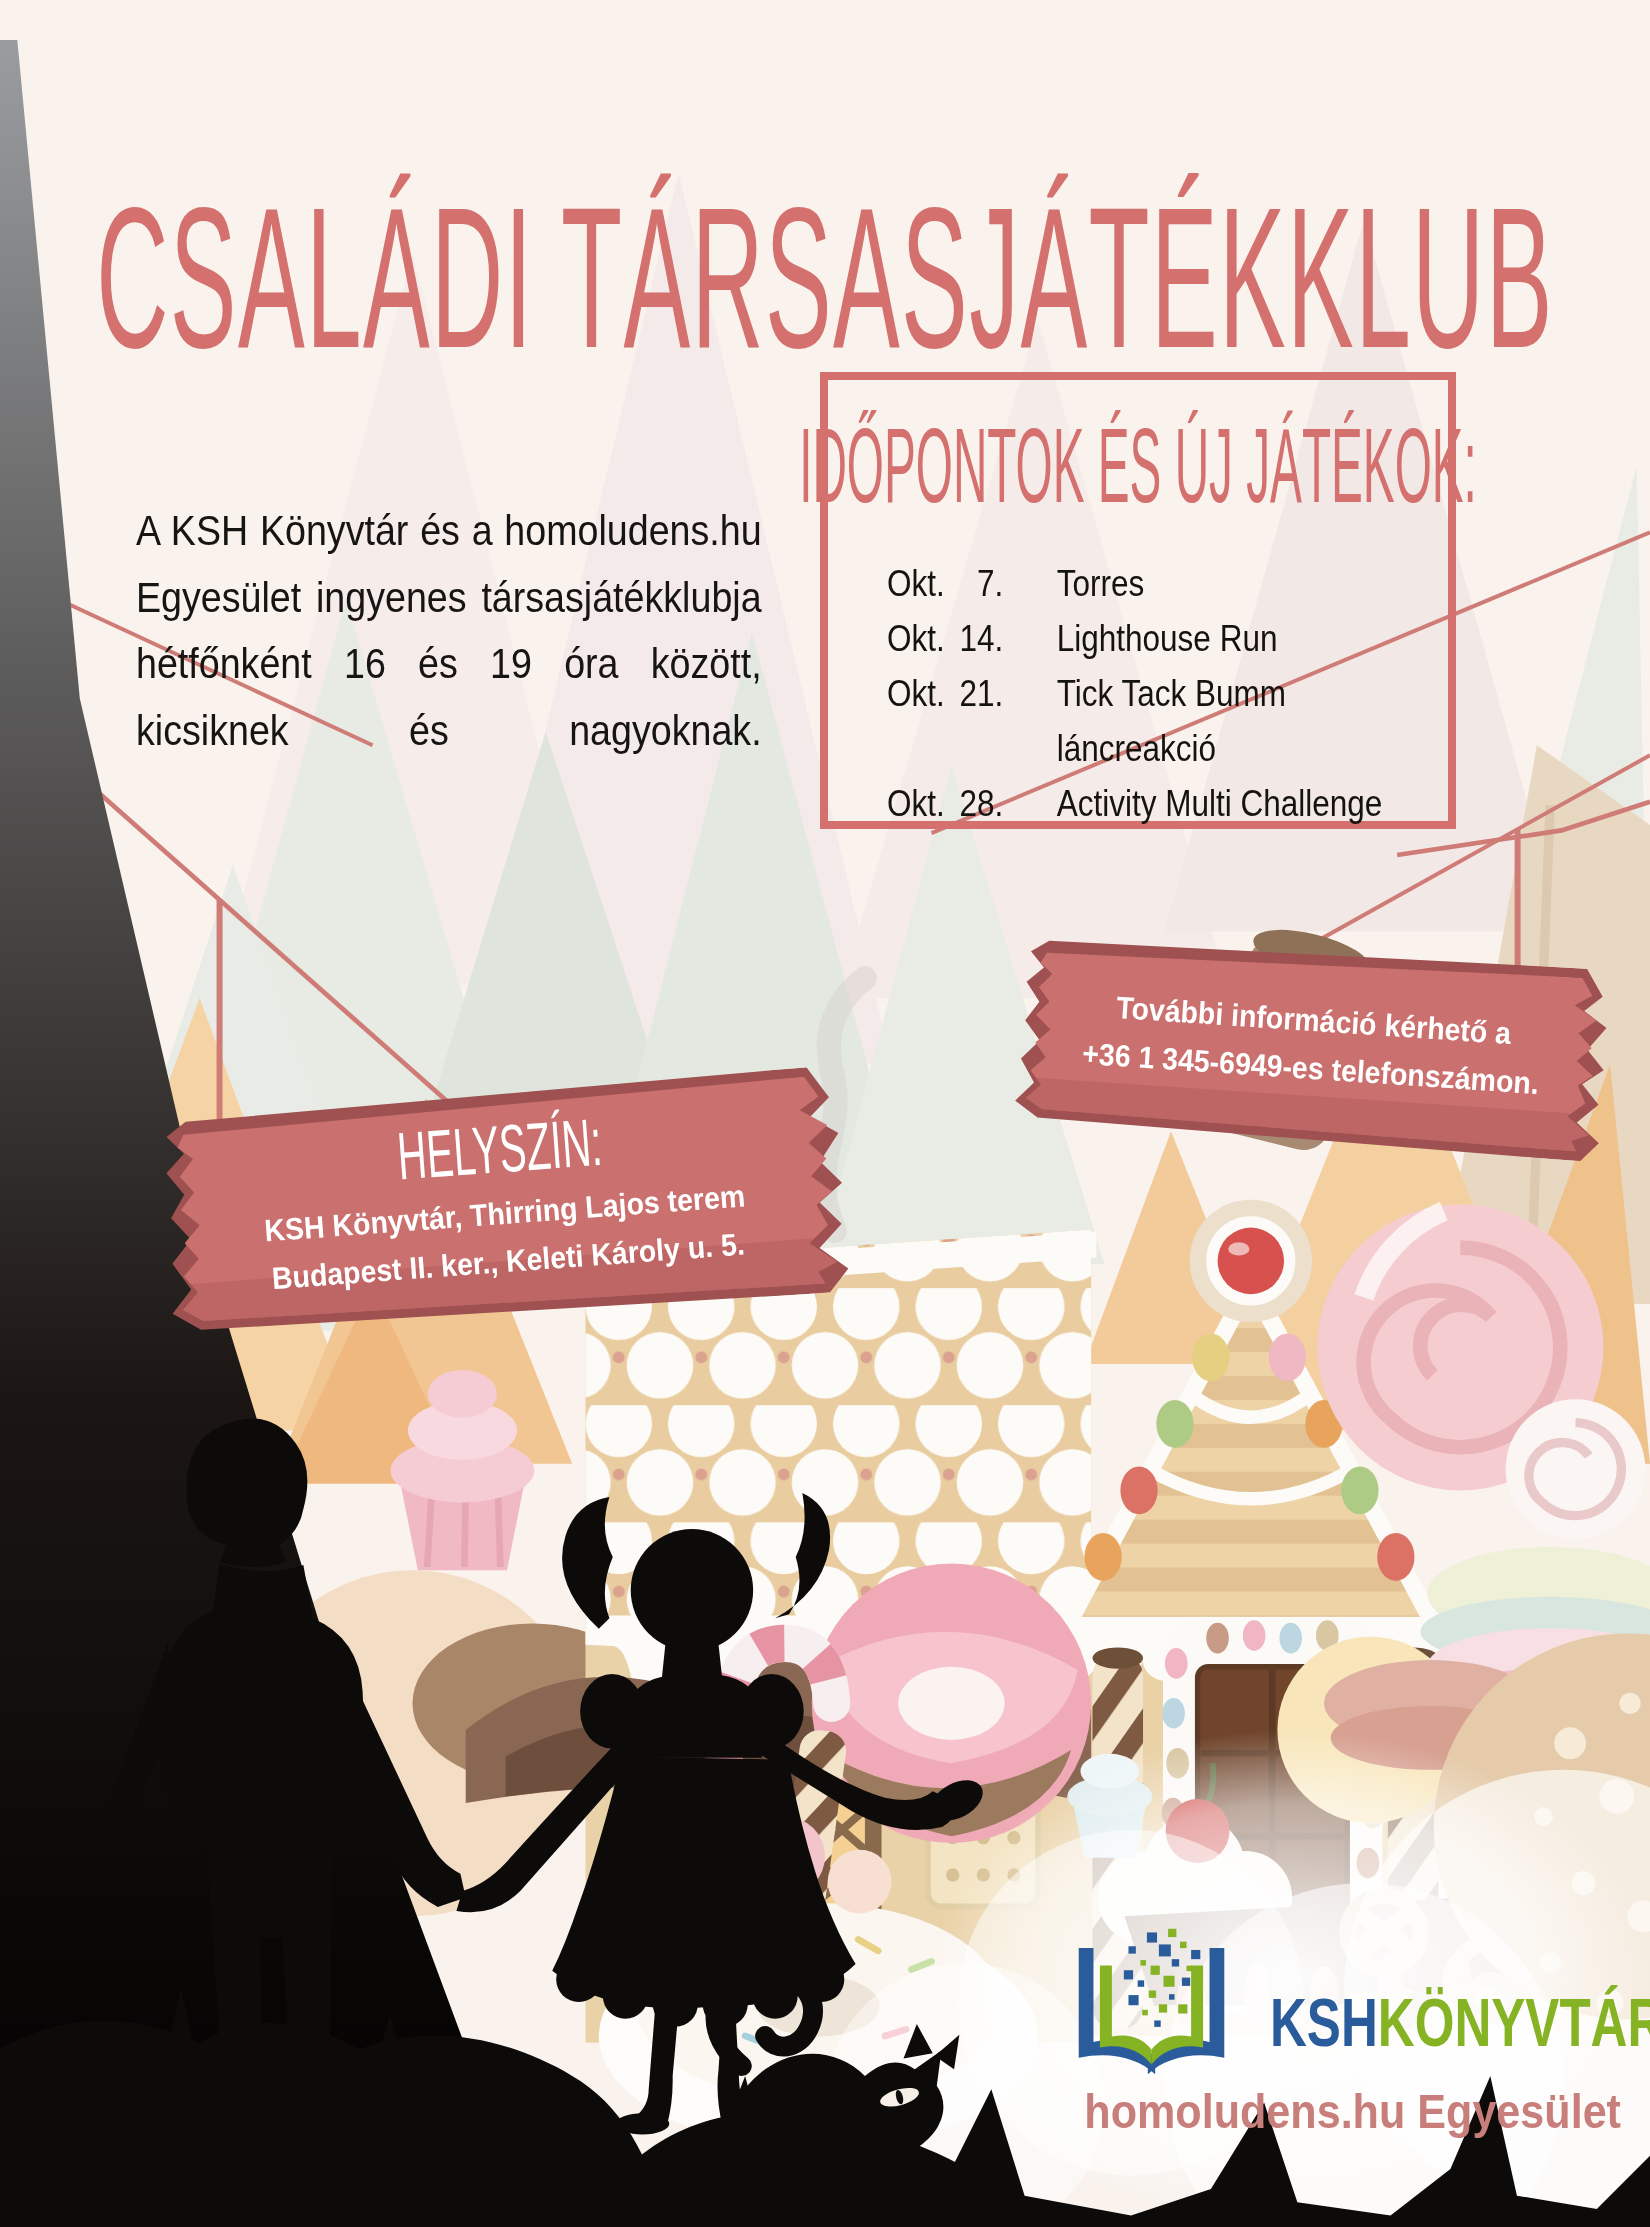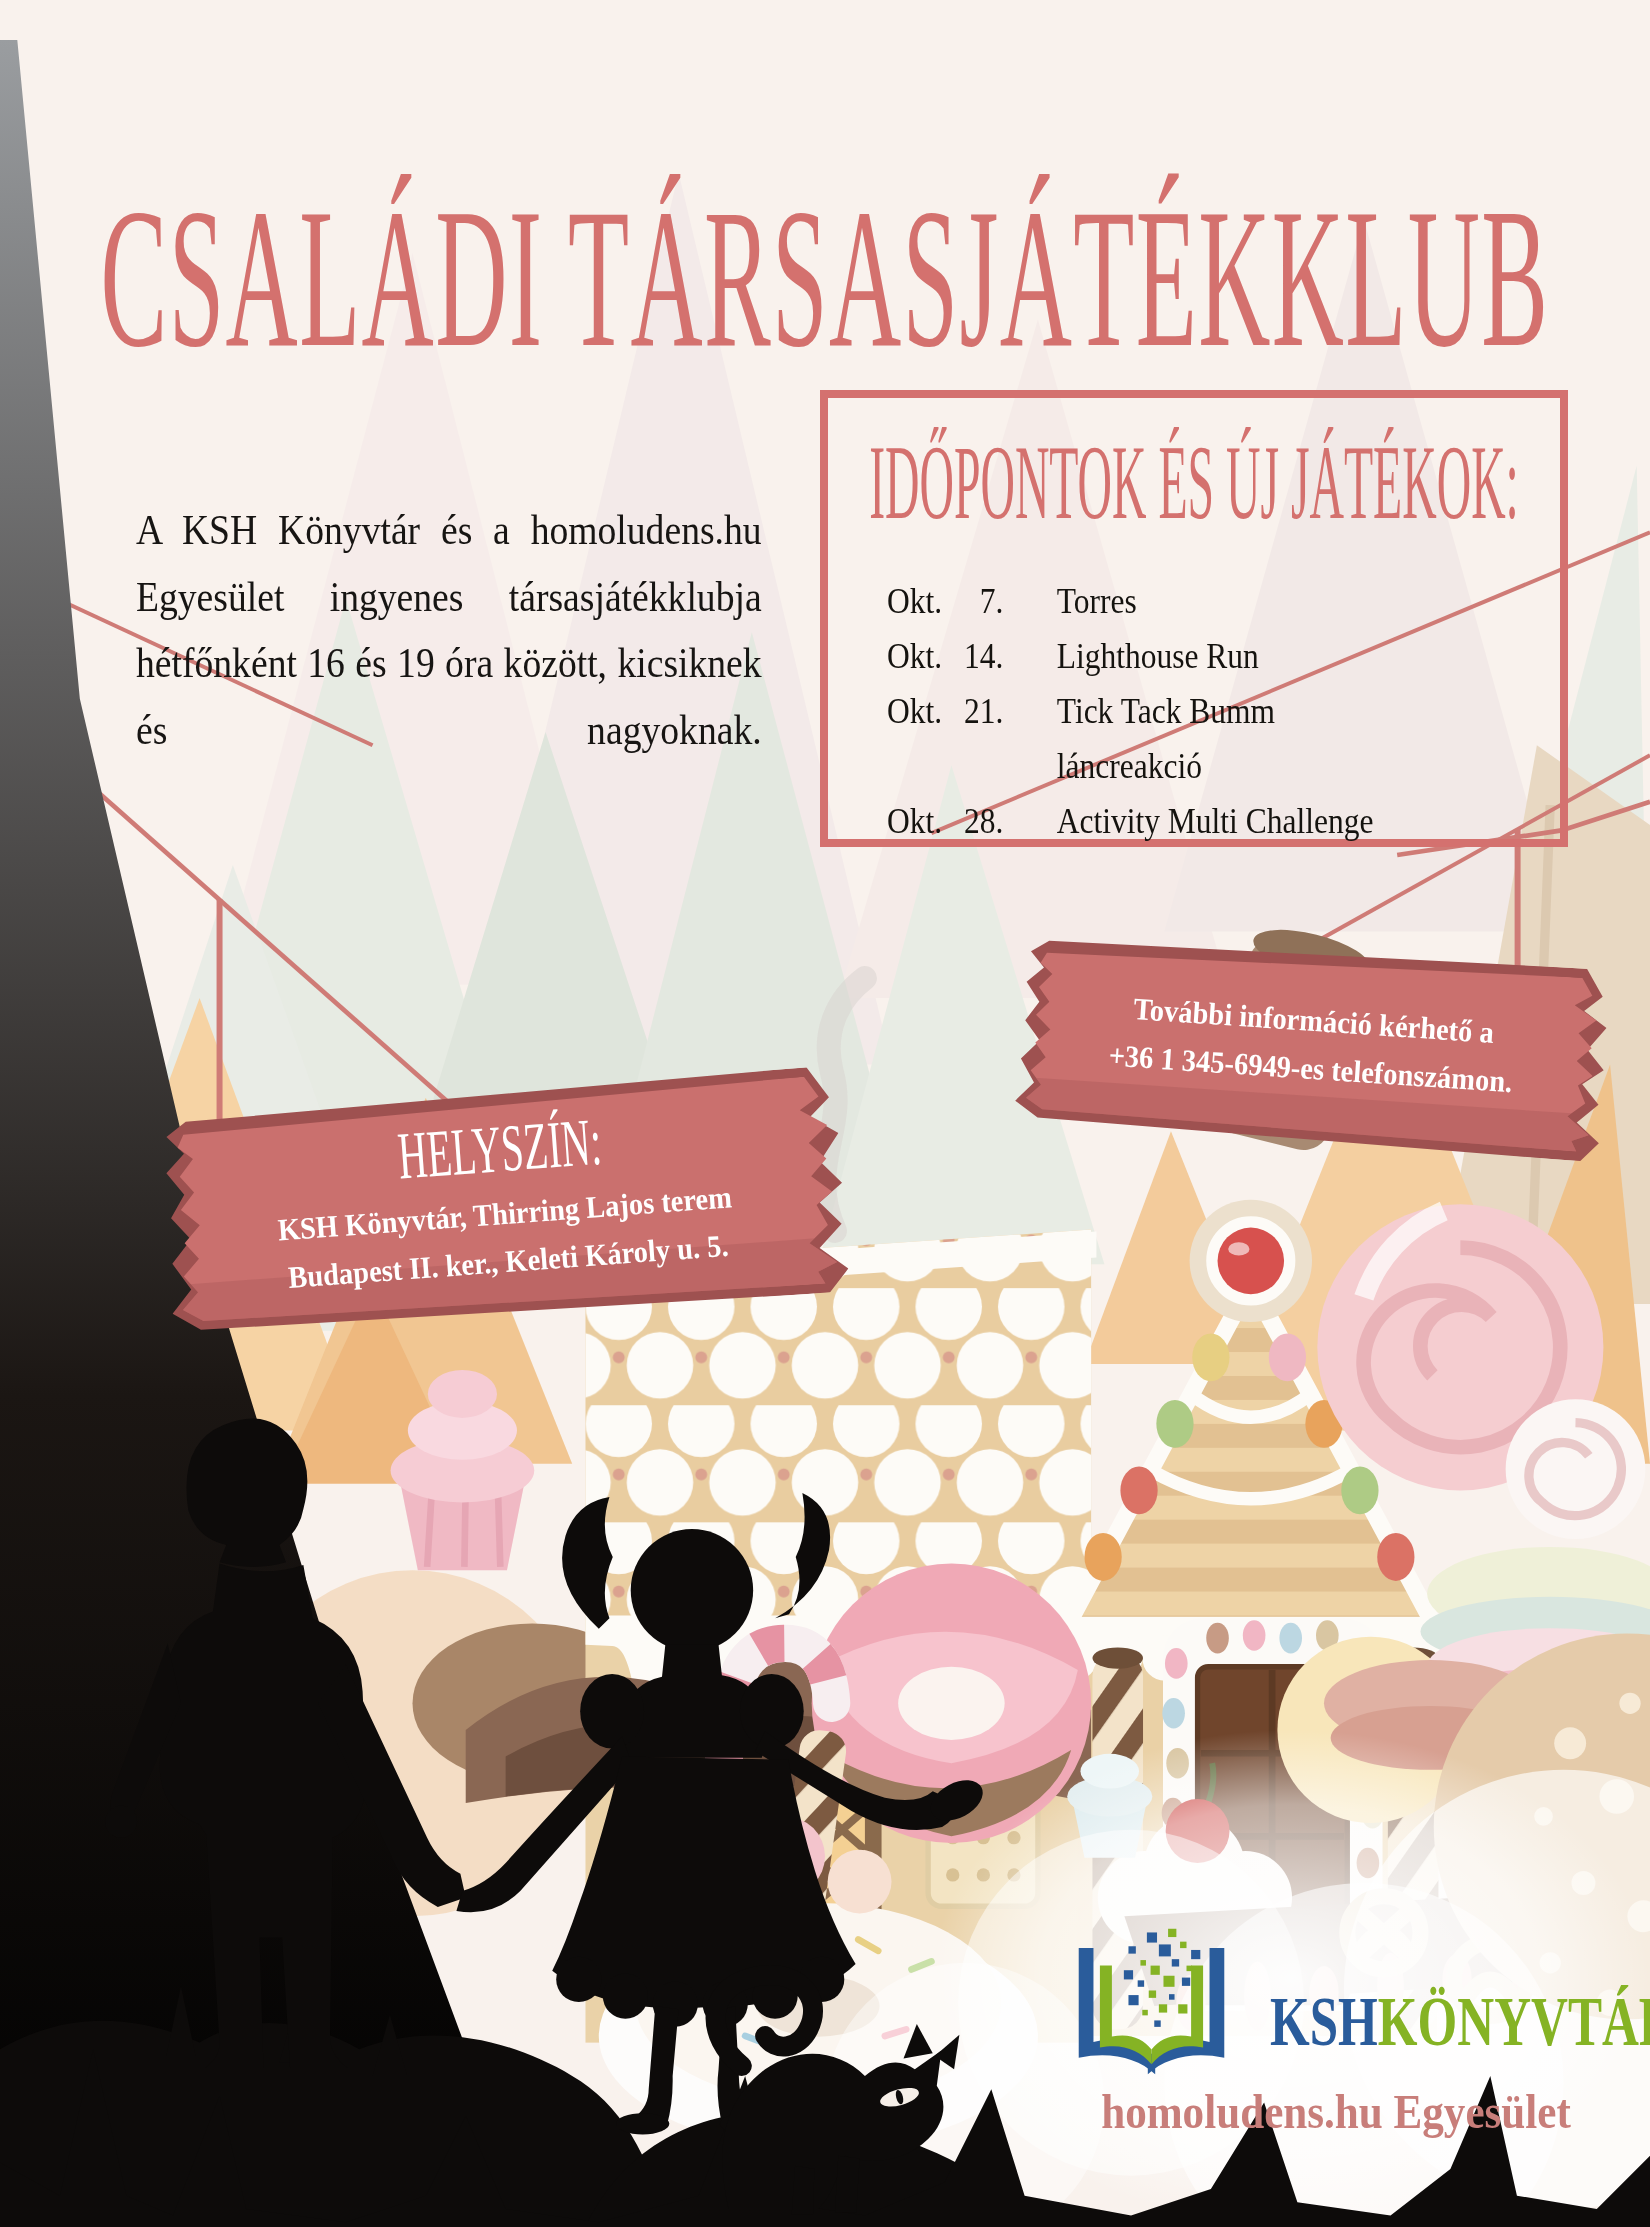--- a/index.html
+++ b/index.html
@@ -1,33 +1,33 @@
 <!DOCTYPE html>
 <html style="font-size:10.6px"><head>
 <meta charset="utf-8">
 <style>
   html,body{margin:0;padding:0;background:#fff;}
   .poster{position:relative;width:1650px;height:2227px;overflow:hidden;
-          background:#f8f1ec;font-family:Liberation Serif, serif;}
+          background:#f8f1ec;font-family:Liberation Sans, sans-serif;}
   .bg-svg{position:absolute;left:0;top:0;width:100%;height:100%;}
 
   
   .title{position:absolute;top:44px;left:50%;
          transform:translateX(-50%) scaleX(0.50);transform-origin:center top;
          font-size:200px;line-height:1;color:#d4716e;white-space:nowrap;
          letter-spacing:2.7px;font-weight:400;}
 
   
   .intro{position:absolute;left:136px;top:454px;width:715px;
          transform:scaleX(0.875);transform-origin:left top;
          font-size:43px;line-height:1.55;color:#171513;
          text-align:justify;text-align-last:justify;}
 
   
-  .datebox{position:absolute;left:820px;top:390px;width:748px;height:457px;
+  .datebox{position:absolute;left:820px;top:372px;width:636px;height:457px;
            border:8px solid #d4716f;box-sizing:border-box;}
   .datebox-heading{position:absolute;top:32px;left:50%;
            transform:translateX(-50%) scaleX(0.45);transform-origin:center top;
            font-size:106px;line-height:1;color:#d4716e;white-space:nowrap;}
   .schedule{position:absolute;left:59px;top:176px;width:114%;
            transform:scaleX(0.875);transform-origin:left top;
            font-size:36px;color:#15130f;}
   .srow{display:flex;line-height:55px;white-space:nowrap;}
   .c-month{width:72px;}
   .c-day{width:61px;text-align:right;}

